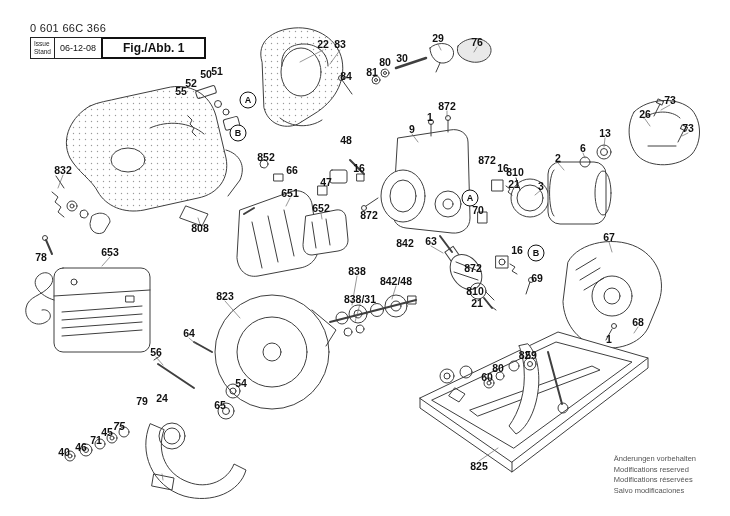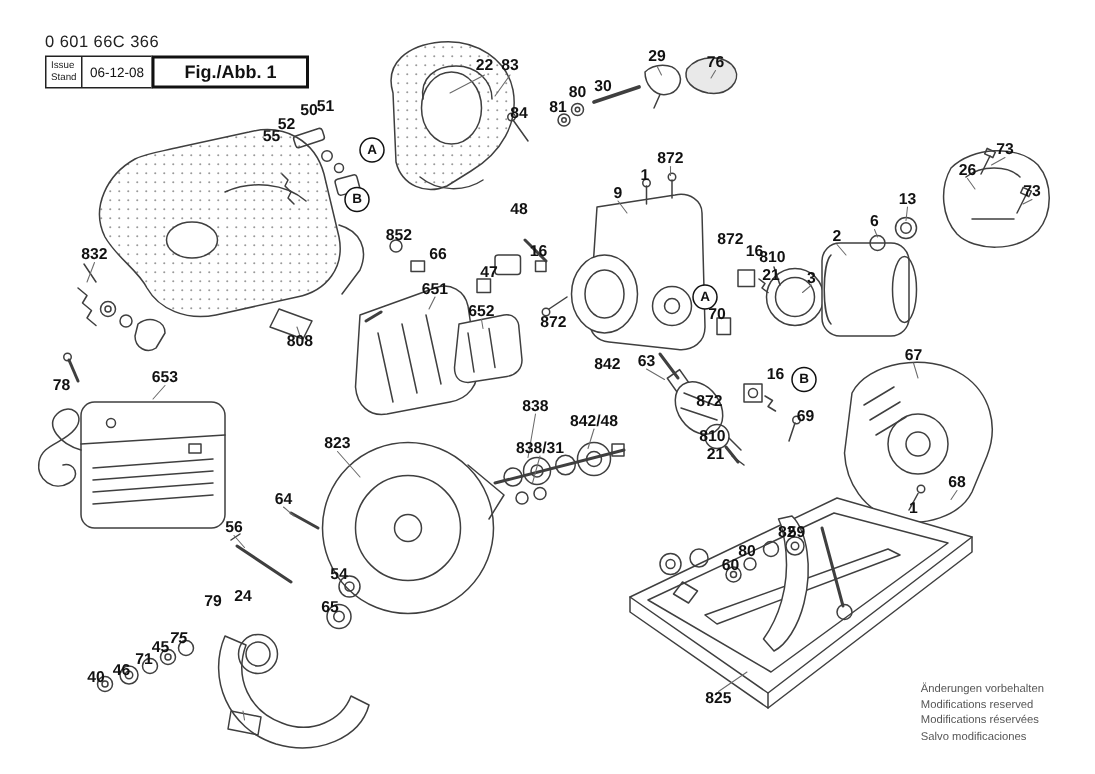--- a/index.html
+++ b/index.html
@@ -370,21 +370,21 @@
       <span class="callout" style="left: 477px; top: 303px;">21</span>
       <span class="callout" style="left: 609px; top: 237px;">67</span>
       <span class="callout" style="left: 638px; top: 322px;">68</span>
       <span class="callout" style="left: 609px; top: 339px;">1</span>
       <span class="callout" style="left: 357px; top: 271px;">838</span>
       <span class="callout" style="left: 396px; top: 281px;">842/48</span>
       <span class="callout" style="left: 360px; top: 299px;">838/31</span>
       <span class="callout" style="left: 225px; top: 296px;">823</span>
       <span class="callout" style="left: 189px; top: 333px;">64</span>
       <span class="callout" style="left: 156px; top: 352px;">56</span>
-      <span class="callout" style="left: 226px; top: 383px;">54</span>
+      <span class="callout" style="left: 241px; top: 383px;">54</span>
       <span class="callout" style="left: 220px; top: 405px;">65</span>
       <span class="callout" style="left: 162px; top: 398px;">24</span>
       <span class="callout" style="left: 142px; top: 401px;">79</span>
       <span class="callout" style="left: 119px; top: 426px; font-style: italic;">75</span>
       <span class="callout" style="left: 107px; top: 432px;">45</span>
       <span class="callout" style="left: 96px; top: 440px;">71</span>
       <span class="callout" style="left: 81px; top: 447px;">46</span>
       <span class="callout" style="left: 64px; top: 452px;">40</span>
       <span class="callout" style="left: 163px; top: 485px; margin-top: 48px;">62</span>
       <span class="callout" style="left: 513px; top: 355px; padding-left: 23px;">82</span>

